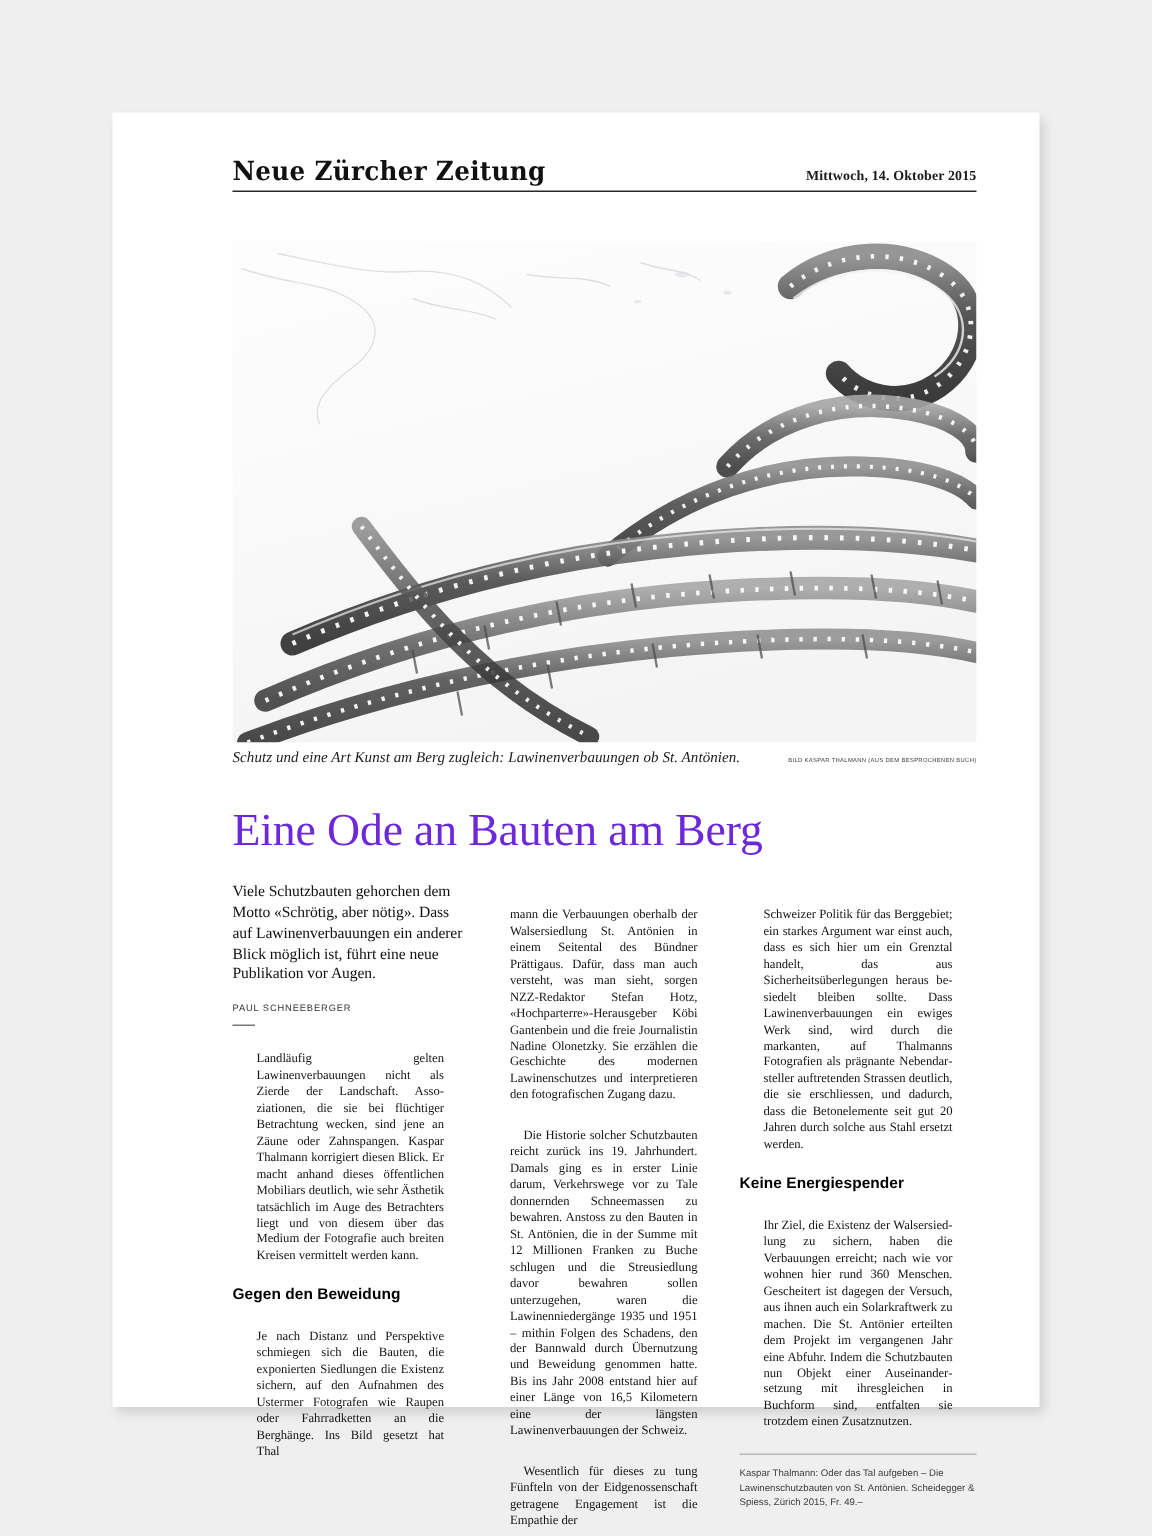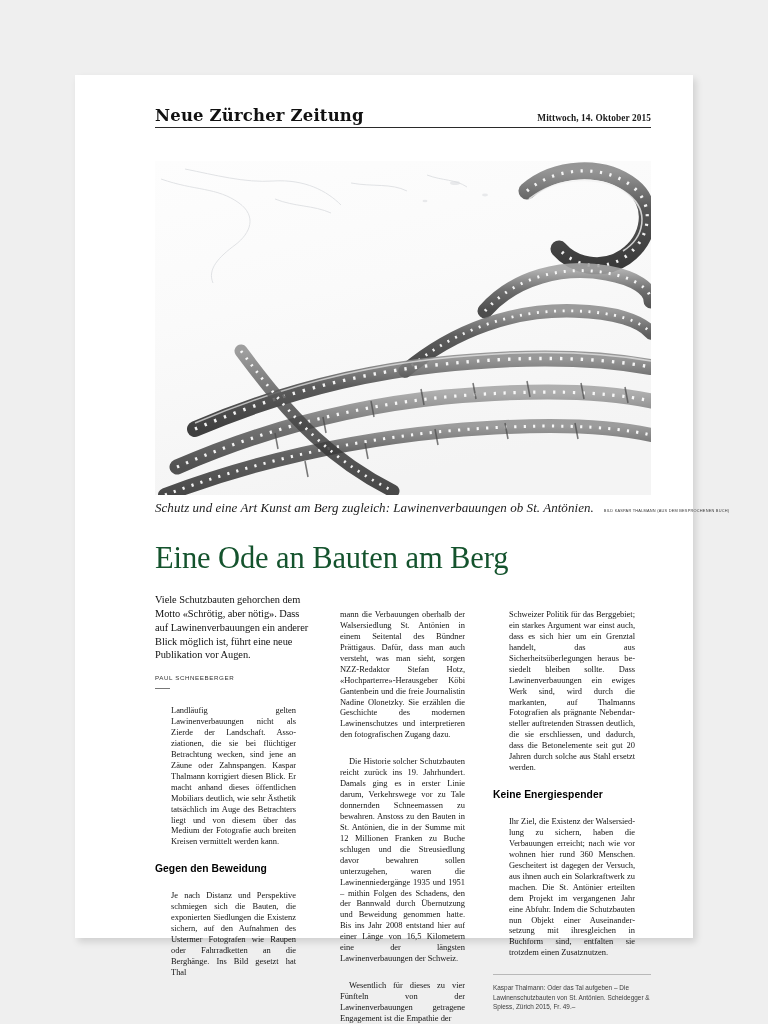--- a/index.html
+++ b/index.html
@@ -85,41 +85,41 @@
   .caption-row {
     display: flex;
     align-items: baseline;
     justify-content: space-between;
     margin-top: 5px;
     gap: 10px;
   }
   .caption-text {
     font-family: "Liberation Serif", serif;
     font-style: italic;
-    font-size: 13px;
+    font-size: 10px;
     color: #1b1b1b;
     letter-spacing: 0.05px;
     white-space: nowrap;
   }
   .caption-credit {
     font-family: "Liberation Sans", sans-serif;
     font-size: 3.9px;
     letter-spacing: 0.22px;
     color: #3a3a3a;
     white-space: nowrap;
     text-transform: uppercase;
     padding-bottom: 1px;
   }
 
   
   .headline {
     font-family: "Liberation Serif", serif;
     font-size: 30.5px;
     font-weight: normal;
-    color: #14532d;
+    color: #6d28d9;
     margin: 26px 0 0 0;
     letter-spacing: -0.1px;
     line-height: 1.05;
   }
   .subhead {
     font-family: "Liberation Serif", serif;
     font-style: italic;
     font-size: 12.6px;
     color: #111;
     margin: 5px 0 0 0;
@@ -315,21 +315,21 @@
           <div class="byline">PAUL SCHNEEBERGER</div>
           <div class="rule-short"></div>
           <p class="body">Landläufig gelten Lawinenverbauungen nicht als Zierde der Landschaft. Asso­ziationen, die sie bei flüchtiger Betrach­tung wecken, sind jene an Zäune oder Zahnspangen. Kaspar Thalmann korri­giert diesen Blick. Er macht anhand die­ses öffentlichen Mobiliars deutlich, wie sehr Ästhetik tatsächlich im Auge des Betrachters liegt und von diesem über das Medium der Fotografie auch breiten Kreisen vermittelt werden kann.</p>
           <h3 class="sub">Gegen den Beweidung</h3>
           <p class="body">Je nach Distanz und Perspektive schmie­gen sich die Bauten, die exponierten Siedlungen die Existenz sichern, auf den Aufnahmen des Ustermer Fotografen wie Raupen oder Fahrradketten an die Berghänge. Ins Bild gesetzt hat Thal­</p>
         </div>
 
         <div class="col">
           <p class="body">mann die Verbauungen oberhalb der Walsersiedlung St. Antönien in einem Seitental des Bündner Prättigaus. Dafür, dass man auch versteht, was man sieht, sorgen NZZ-Redaktor Stefan Hotz, «Hochparterre»-Herausgeber Köbi Gantenbein und die freie Journalistin Nadine Olonetzky. Sie erzählen die Ge­schichte des modernen Lawinenschut­zes und interpretieren den fotografi­schen Zugang dazu.</p>
           <p class="body">Die Historie solcher Schutzbauten reicht zurück ins 19. Jahrhundert. Da­mals ging es in erster Linie darum, Ver­kehrswege vor zu Tale donnernden Schneemassen zu bewahren. Anstoss zu den Bauten in St. Antönien, die in der Summe mit 12 Millionen Franken zu Buche schlugen und die Streusiedlung davor bewahren sollen unterzugehen, waren die Lawinenniedergänge 1935 und 1951 – mithin Folgen des Schadens, den der Bannwald durch Übernutzung und Beweidung genommen hatte. Bis ins Jahr 2008 entstand hier auf einer Länge von 16,5 Kilometern eine der längsten Lawinenverbauungen der Schweiz.</p>
-          <p class="body">Wesentlich für dieses zu vier Fünfteln von der Lawinenverbauungen getragene Engagement ist die Empathie der</p>
+          <p class="body">Wesentlich für dieses zu tung Fünfteln von der Eidgenossenschaft getragene Engagement ist die Empathie der</p>
         </div>
 
         <div class="col">
           <p class="body">Schweizer Politik für das Berggebiet; ein starkes Argument war einst auch, dass es sich hier um ein Grenztal handelt, das aus Sicherheitsüberlegungen heraus be­siedelt bleiben sollte. Dass Lawinenver­bauungen ein ewiges Werk sind, wird durch die markanten, auf Thalmanns Fotografien als prägnante Nebendar­steller auftretenden Strassen deutlich, die sie erschliessen, und dadurch, dass die Betonelemente seit gut 20 Jahren durch solche aus Stahl ersetzt werden.</p>
           <h3 class="sub">Keine Energiespender</h3>
           <p class="body">Ihr Ziel, die Existenz der Walsersied­lung zu sichern, haben die Verbauungen erreicht; nach wie vor wohnen hier rund 360 Menschen. Gescheitert ist dagegen der Versuch, aus ihnen auch ein Solar­kraftwerk zu machen. Die St. Antönier erteilten dem Projekt im vergangenen Jahr eine Abfuhr. Indem die Schutz­bauten nun Objekt einer Auseinander­setzung mit ihresgleichen in Buchform sind, entfalten sie trotzdem einen Zu­satznutzen.</p>
           <div class="booknote">Kaspar Thalmann: Oder das Tal aufgeben – Die Lawinenschutzbauten von St. Antönien. Scheidegger &amp; Spiess, Zürich 2015, Fr. 49.–</div>
         </div>
 
       </div>

